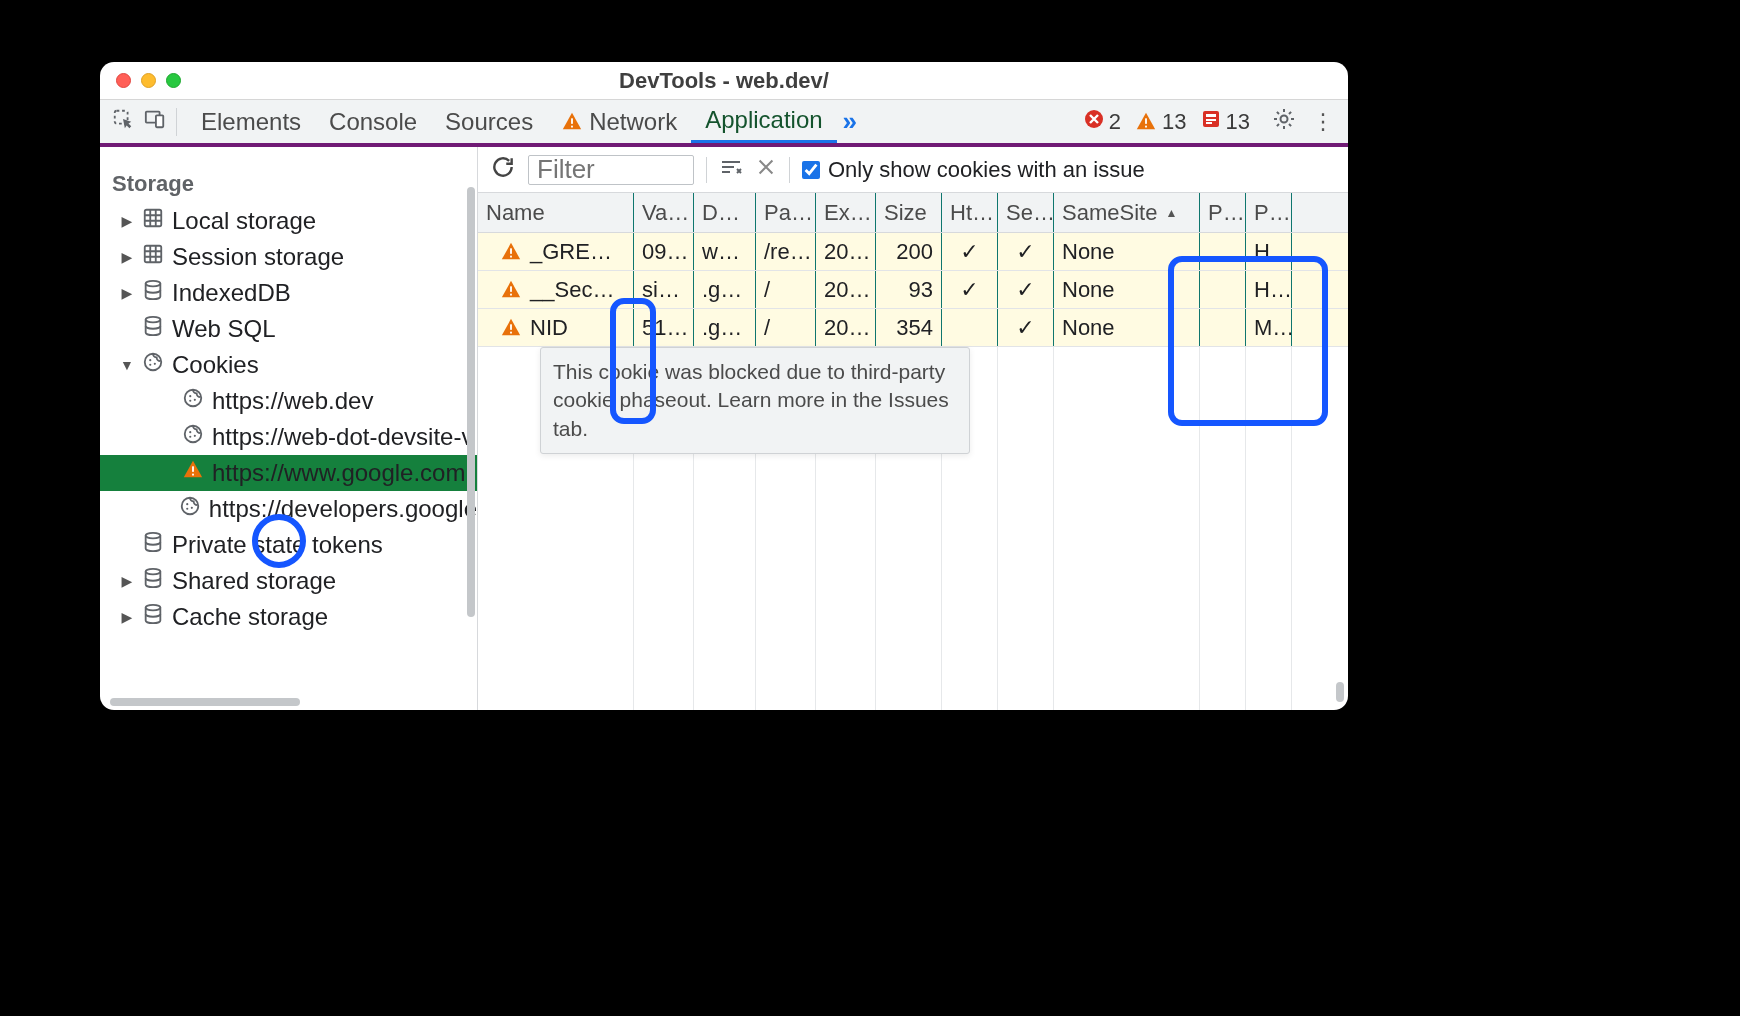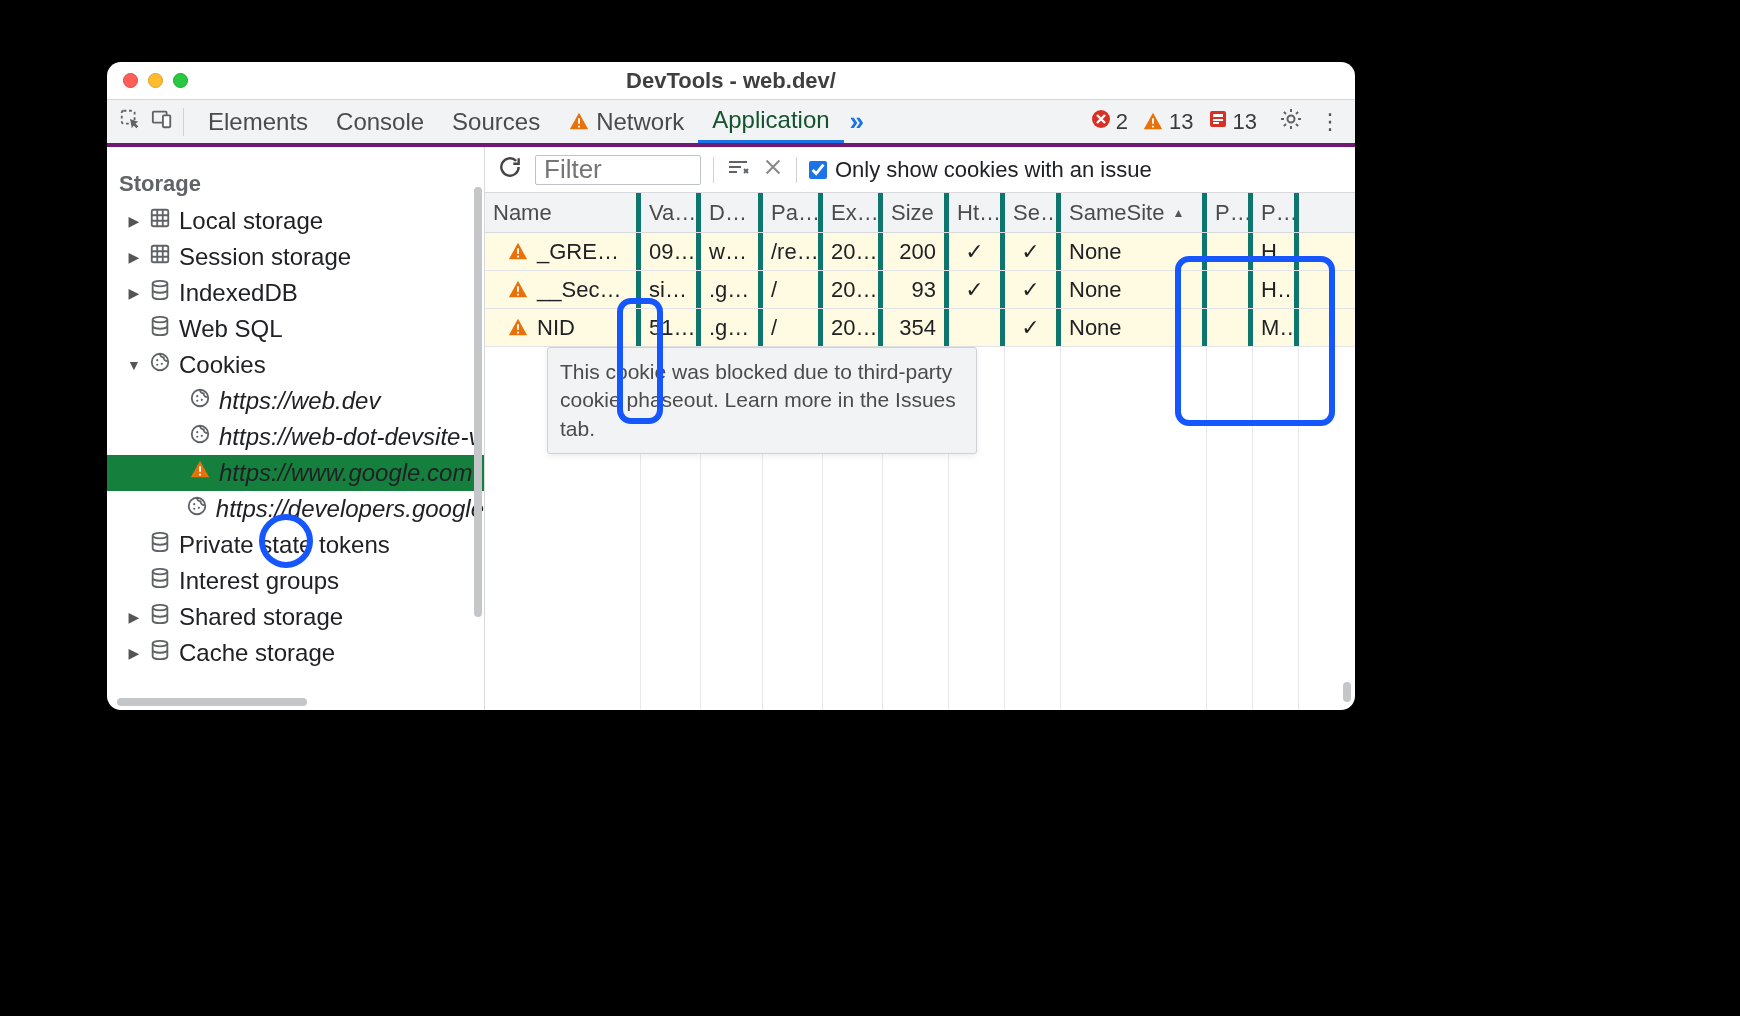--- a/index.html
+++ b/index.html
@@ -7,21 +7,21 @@
     width: 1740px;
     height: 1016px;
     background: #000;
     font-family: -apple-system, "Helvetica Neue", Arial, sans-serif;
     font-size: 24px;
     color: #2a2a2a;
     overflow: hidden;
   }
   .window {
     position: absolute;
-    left: 107px;
+    left: 100px;
     top: 62px;
     width: 1248px;
     height: 648px;
     background: #fff;
     border-radius: 14px;
     box-shadow: 0 40px 70px rgba(0,0,0,.55), 0 2px 6px rgba(0,0,0,.3);
     display: flex;
     flex-direction: column;
   }
   
@@ -60,21 +60,21 @@
   .counts .grp { display:flex; align-items:center; gap:5px; margin-right:12px;}
   .gear { margin:0 8px 0 8px; }
   .kebab { margin:0 6px; font-size:22px; letter-spacing:0; color:#555;}
   
   .split { flex:1; display:flex; min-height:0;}
   
   .sidebar { width: 378px; border-right:1px solid #d7d9dc; display:flex; flex-direction:column; position:relative; overflow:hidden;}
   .section-title { font-weight:600; font-size:22px; color:#606367; padding:24px 12px 6px 12px;}
   .tree { padding: 0 0 8px 0; overflow:hidden;}
   .node { display:flex; align-items:center; height:36px; gap:8px; font-size:24px; color:#202124; padding-left:20px; white-space:nowrap;}
-  .node.child { padding-left:60px;font-style:italic;}
+  .node.child { padding-left:60px;}
   .node.selected { background:#15803d;}
   .caret { width:14px; text-align:center; color:#555; font-size:14px;}
   .caret.blank { visibility:hidden;}
   .sb-scroll { position:absolute; right:2px; top:40px; width:8px; height:430px; background:#c4c7ca; border-radius:4px;}
   .hb-scroll { position:absolute; left:10px; bottom:4px; height:8px; width:190px; background:#c4c7ca; border-radius:4px;}
   
   .right { flex:1; display:flex; flex-direction:column; min-width:0;}
   .toolbar { height:46px; display:flex; align-items:center; gap:12px; padding:0 12px; border-bottom:1px solid #d7d9dc;}
   .filter {
     width: 166px; height:30px; border:1px solid #bfc3c7; border-radius:2px;
@@ -83,21 +83,21 @@
   .tbsep { width:1px; height:26px; background:#d0d3d6;}
   .check { display:flex; align-items:center; gap:8px; font-size:22px; color:#202124;}
   .check input { width:18px; height:18px; accent-color:#1a73e8;}
   
   .table { flex:1; position:relative; overflow:hidden;}
   .thead, .trow { display:grid;
     grid-template-columns: 156px 60px 62px 60px 60px 66px 56px 56px 146px 46px 46px;
     align-items:center;
   }
   .thead { height:40px; background:#f1f3f4; border-bottom:1px solid #d7d9dc; font-size:22px; color:#4b4b4b; font-weight:500;}
-  .th, .td { height:100%; display:flex; align-items:center; padding:0 8px; border-right:5px solid #0f766e; white-space:nowrap; overflow:hidden;}
+  .th, .td { height:100%; display:flex; align-items:center; padding:0 8px; border-right:1px solid #0f766e; white-space:nowrap; overflow:hidden;}
   .th { gap:4px; cursor:pointer;}
   .th.sorted::after { content:"▲"; font-size:12px; margin-left:4px; color:#555;}
   .trow { height:38px; background:#fffbe2; border-bottom:1px solid #e2e4e7; font-size:22px; color:#202124;}
   .td.name { gap:8px; padding-left:10px;margin-left:12px;}
   .td.num { justify-content:flex-end;}
   .td.center { justify-content:center;}
   .grid-lines { position:absolute; left:0; right:0; top:154px; bottom:0; display:grid;
     grid-template-columns: 156px 60px 62px 60px 60px 66px 56px 56px 146px 46px 46px;}
   .gcell { border-right:1px solid #e6e8ea;}
   
@@ -278,27 +278,20 @@
                 <use href="#sym-cookie"></use>
               </svg></span>
             <span>https://developers.google</span>
           </div>
           <div class="node">
             <span class="caret blank">▶</span>
             <span><svg width="22" height="22">
                 <use href="#sym-db"></use>
               </svg></span>
             <span>Private state tokens</span>
-          </div>
-          <div class="node">
-            <span class="caret blank">▶</span>
-            <span><svg width="22" height="22">
-                <use href="#sym-db"></use>
-              </svg></span>
-            <span>Interest groups</span>
           </div>
           <div class="node">
             <span class="caret">▶</span>
             <span><svg width="22" height="22">
                 <use href="#sym-db"></use>
               </svg></span>
             <span>Shared storage</span>
           </div>
           <div class="node">
             <span class="caret">▶</span>

